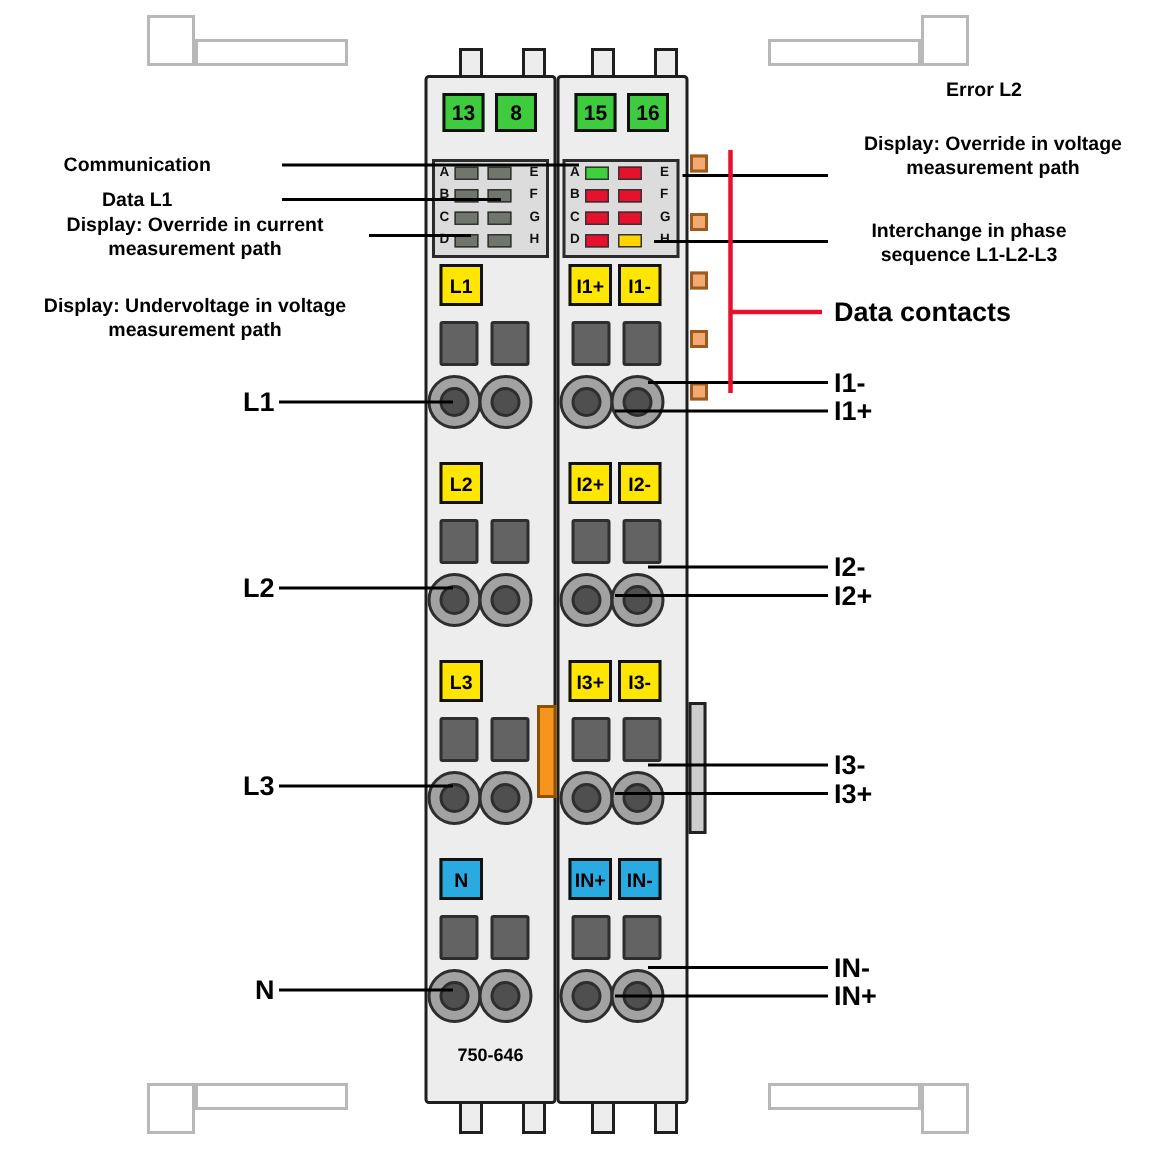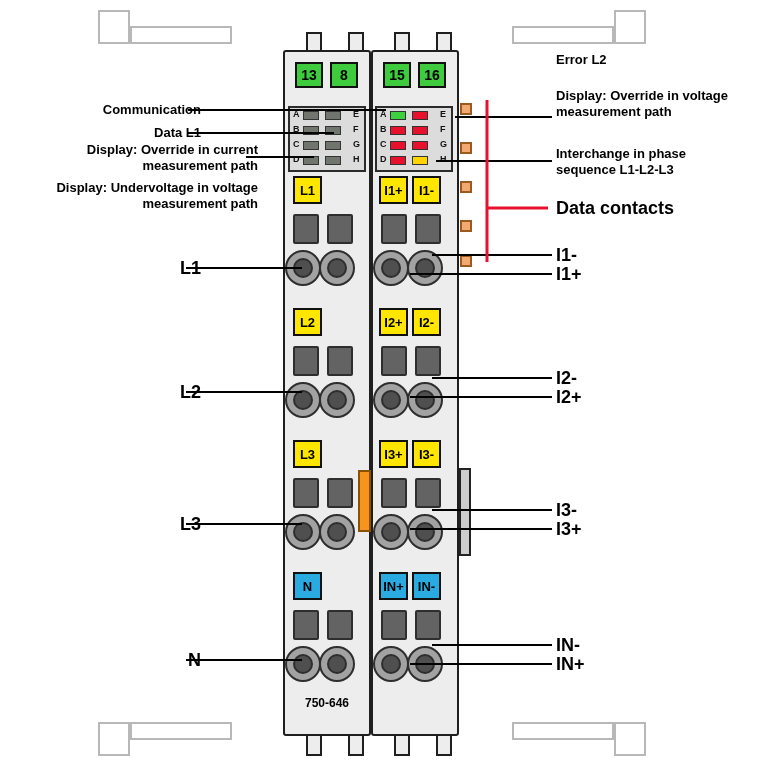--- a/index.html
+++ b/index.html
@@ -33,23 +33,23 @@
   .hole  { position:absolute; width:36px; height:36px; border-radius:50%; background:#a2a2a2; border:2px solid #2e2e2e; z-index:2; }
   .hole-inner { position:absolute; left:6px; top:6px; width:20px; height:20px; border-radius:50%; background:#4f4f4f; border:2px solid #2e2e2e; }
 
   .latch-orange { position:absolute; left:358px; top:470px; width:13px; height:62px; background:#f7941d; border:2px solid #8a5200; z-index:3; }
   .latch-gray   { position:absolute; left:459px; top:468px; width:12px; height:88px; background:#cdcdcd; border:2px solid #222; z-index:0; }
   .contact { position:absolute; left:460px; width:12px; height:12px; background:#f2aa72; border:2px solid #9a5a20; z-index:2; }
 
   .model { position:absolute; left:283px; top:696px; width:88px; text-align:center; font-size:12px; font-weight:bold; color:#000; z-index:2; }
 
   .callout { position:absolute; font-weight:bold; color:#000; z-index:6; }
-  .callout.small { font-size:13px; line-height:16px; }
+  .callout.small { font-size:13px; line-height:16px;text-align:center; }
   .callout.big   { font-size:18px; line-height:20px; }
-  .ra { text-align:right;margin-left:18px; }
+  .ra { text-align:right; }
 </style>
 </head>
 <body>
 
 <div class="canvas">
 
   <div class="deco" style="left:98px;top:10px;width:32px;height:34px"></div>
   <div class="deco" style="left:130px;top:26px;width:102px;height:18px"></div>
   <div class="deco" style="left:512px;top:26px;width:102px;height:18px"></div>
   <div class="deco" style="left:614px;top:10px;width:32px;height:34px"></div>
@@ -224,21 +224,21 @@
     </g>
     <g stroke="#e8112d" stroke-width="3">
       <line x1="487" y1="100" x2="487" y2="262"></line>
       <line x1="487" y1="208" x2="548" y2="208"></line>
     </g>
   </svg>
 
   <div class="callout small ra" style="left:0;top:102px;width:183px">Communication</div>
   <div class="callout small ra" style="left:0;top:125px;width:183px">Data L1</div>
   <div class="callout small ra" style="left:20px;top:142px;width:220px">Display: Override in current measurement path</div>
-  <div class="callout small ra" style="left:20px;top:180px;width:220px">Display: Undervoltage in voltage measurement path</div>
+  <div class="callout small ra" style="left:20px;top:196px;width:220px">Display: Undervoltage in voltage measurement path</div>
   <div class="callout big ra" style="left:0;top:258px;width:183px">L1</div>
   <div class="callout big ra" style="left:0;top:382px;width:183px">L2</div>
   <div class="callout big ra" style="left:0;top:514px;width:183px">L3</div>
   <div class="callout big ra" style="left:0;top:650px;width:183px">N</div>
 
   <div class="callout small" style="left:556px;top:52px;width:200px">Error L2</div>
   <div class="callout small" style="left:556px;top:88px;width:212px">Display: Override in voltage measurement path</div>
   <div class="callout small" style="left:556px;top:146px;width:180px">Interchange in phase sequence L1-L2-L3</div>
   <div class="callout big" style="left:556px;top:198px;width:200px">Data contacts</div>
   <div class="callout big" style="left:556px;top:245px;width:80px">I1-</div>

